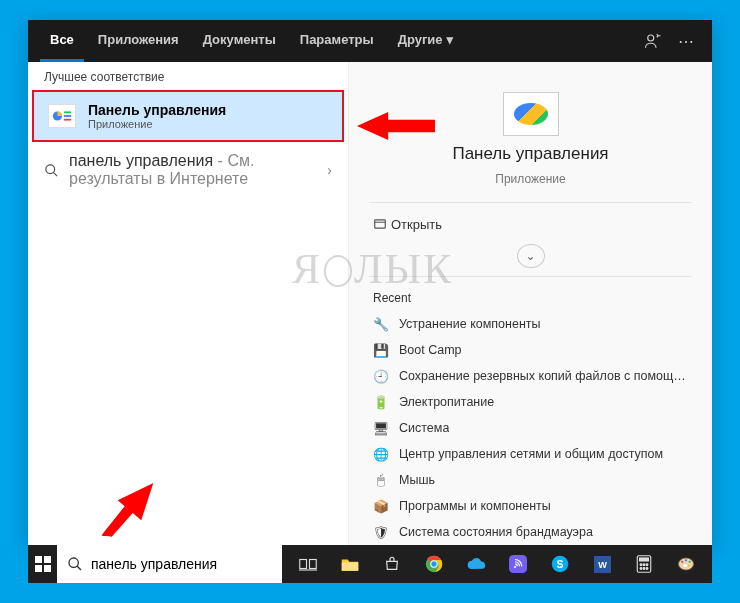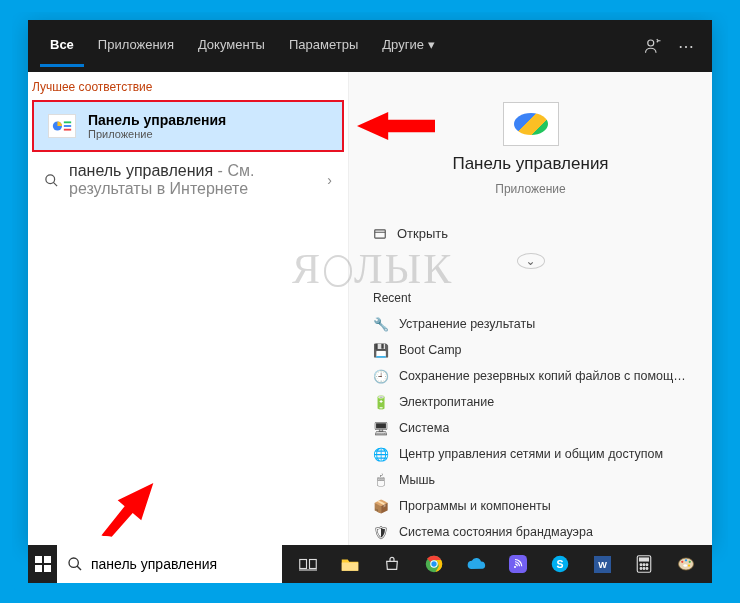--- a/index.html
+++ b/index.html
@@ -1,42 +1,42 @@
 <!DOCTYPE html>
 <html><head>
 <meta charset="utf-8">
 <style>
   * { box-sizing: border-box; margin: 0; padding: 0; font-family: "Segoe UI", Arial, sans-serif; }
   body { width: 740px; height: 603px; background: #00a2e8; overflow: hidden; position: relative; border-radius: 12px; }
   .desktop { position: absolute; inset: 12px; border-radius: 8px; background: #00a2e8; overflow: hidden; }
   .search-window { position: absolute; top: 8px; left: 16px; right: 16px; bottom: 46px; background: #fff; display: flex; flex-direction: column; box-shadow: 0 4px 20px rgba(0,0,0,.2); }
-  .tabs { background: #1a1a1a; display: flex; align-items: center; height: 52px; padding: 0 12px; gap: 4px; }
-  .tab { color: #ccc; font-size: 13px; padding: 12px 10px; cursor: pointer; border-bottom: 3px solid transparent; display: flex; align-items: center; gap: 4px; }
+  .tabs { background: #1a1a1a; display: flex; align-items: center; height: 42px; padding: 0 12px; gap: 4px; }
+  .tab { color: #ccc; font-size: 13px; padding: 12px 10px; cursor: pointer; border-bottom: 3px solid transparent; display: flex; align-items: center; gap: 4px; font-weight: bold; }
   .tab.active { color: #fff; border-bottom-color: #0078d4; font-weight: 600; }
   .tab-spacer { flex: 1; }
   .tab-icon { color: #ccc; padding: 6px; cursor: pointer; }
   .content { flex: 1; display: flex; overflow: hidden; }
   .left { width: 320px; background: #fff; display: flex; flex-direction: column; overflow: hidden; }
-  .section-hdr { font-size: 12px; color: #c2410c; padding: 8px 4px 6px; font-weight: 400; }
+  .section-hdr { font-size: 12px; color: #404040; padding: 8px 16px 6px; font-weight: 400; }
   .best-match { display: flex; align-items: center; gap: 12px; padding: 10px 14px; background: #cde8ff; border: 2px solid #e81123; margin: 0 4px; }
   .best-match .icon-box { width: 28px; height: 24px; background: #fff; display: flex; align-items: center; justify-content: center; font-size: 14px; border: 1px solid #ddd; }
   .best-match .title { font-size: 14px; color: #000; font-weight: 600; }
   .best-match .sub { font-size: 11px; color: #555; }
   .web-item { display: flex; align-items: center; gap: 10px; padding: 10px 16px; cursor: pointer; }
   .web-item .txt { flex: 1; font-size: 16px; color: #333; }
   .web-item .txt .gray { color: #888; }
   .web-item .chev { color: #888; font-size: 14px; }
   .right { flex: 1; background: #f9f9f9; border-left: 1px solid #eee; display: flex; flex-direction: column; padding-top: 30px; align-items: stretch; overflow: hidden; }
   .right .hero { display: flex; flex-direction: column; align-items: center; gap: 8px; }
   .hero-icon { width: 56px; height: 44px; background: #fff; border: 1px solid #ccc; display: flex; align-items: center; justify-content: center; font-size: 22px; position: relative; }
   .hero-icon::before { content: ""; width: 34px; height: 22px; background: linear-gradient(135deg,#3b82f6 40%,#fbbf24 40% 70%,#22c55e 70%); border-radius: 50%; display:block; }
   .hero-title { font-size: 17px; color: #222; }
   .hero-sub { font-size: 12px; color: #777; }
   .hr { height: 1px; background: #e5e5e5; margin: 16px 20px 8px; }
-  .open-row { display: flex; align-items: center; gap: 10px; padding: 6px 24px; font-size: 13px; color: #333; }
+  .open-row { display: flex; align-items: center; gap: 4px; padding: 6px 24px; font-size: 13px; color: #333; }
   .expand-btn { width: 28px; height: 28px; border: 1px solid #ccc; border-radius: 50%; display: flex; align-items: center; justify-content: center; margin: 6px auto 6px; cursor: pointer; color: #666; font-size: 12px; }
   .recent-hdr { font-size: 12px; padding: 6px 24px; color: #333; font-weight: 400; }
   .recent-list { display: flex; flex-direction: column; }
   .recent-item { display: flex; align-items: center; gap: 10px; padding: 5px 24px; font-size: 12.5px; color: #333; cursor: pointer; white-space: nowrap; overflow: hidden; text-overflow: ellipsis; }
   .recent-item .ri-icon { width: 16px; height: 16px; display: flex; align-items: center; justify-content: center; font-size: 13px; }
   .recent-item span.lbl { overflow: hidden; text-overflow: ellipsis; }
   .taskbar { position: absolute; left: 16px; right: 16px; bottom: 8px; height: 38px; background: #1f1f1f; display: flex; align-items: stretch; }
   .start-btn { width: 42px; display: flex; align-items: center; justify-content: center; color: #fff; cursor: pointer; }
   .search-box { width: 310px; background: #fff; display: flex; align-items: center; gap: 8px; padding: 0 10px; }
   .search-box input { border: none; outline: none; font-size: 14px; flex: 1; }
@@ -124,21 +124,21 @@
           <span>Открыть</span>
         </div>
         <div class="expand-btn">
           <span>⌄</span>
         </div>
         <div class="hr" style="margin-top:2px;"></div>
         <div class="recent-hdr">Recent</div>
         <div class="recent-list" id="recent-list">
             <div class="recent-item">
               <span class="ri-icon">🔧</span>
-              <span class="lbl">Устранение результаты</span>
+              <span class="lbl">Устранение компоненты</span>
             </div>
             <div class="recent-item">
               <span class="ri-icon">💾</span>
               <span class="lbl">Boot Camp</span>
             </div>
             <div class="recent-item">
               <span class="ri-icon">🕘</span>
               <span class="lbl">Сохранение резервных копий файлов с помощью ист...</span>
             </div>
             <div class="recent-item">

